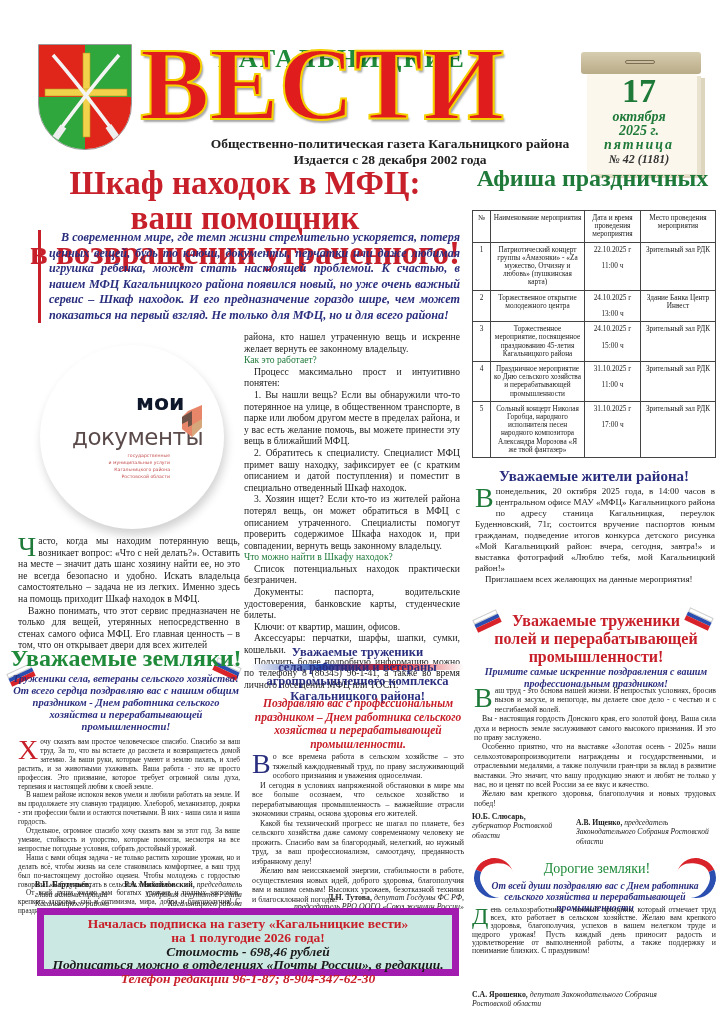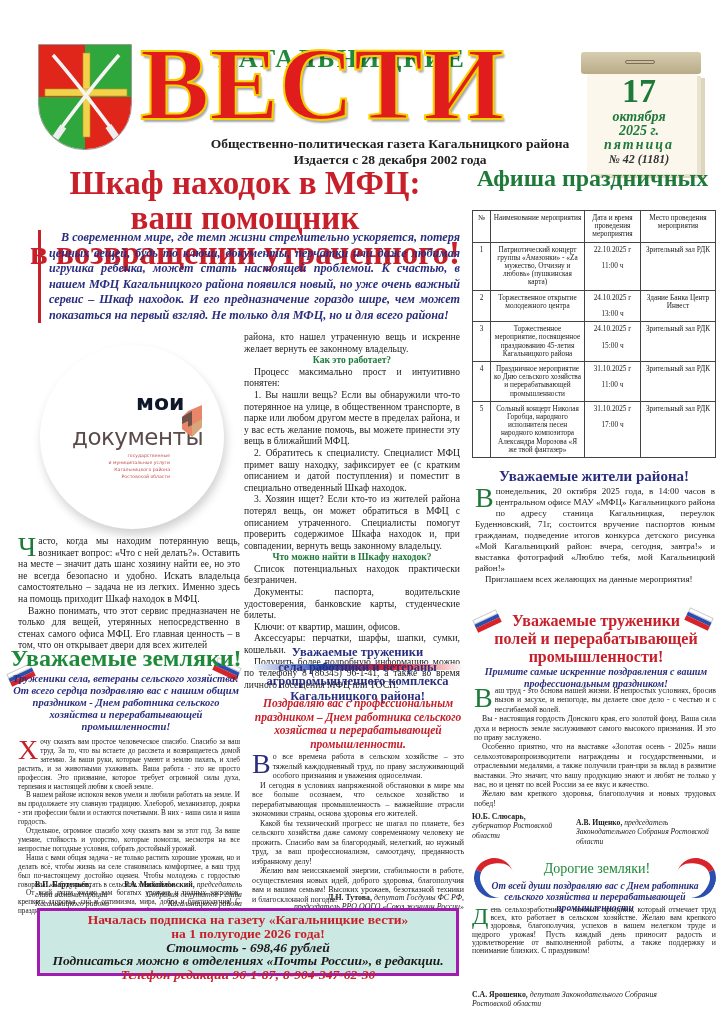--- a/index.html
+++ b/index.html
@@ -32,21 +32,21 @@
 .logo-doc{left:72px;top:424px;font-family:"DejaVu Sans",sans-serif;font-size:23px;color:#5a4a4a;letter-spacing:-0.5px}
 .logo-small{left:96px;top:452px;width:74px;text-align:right;font-family:"DejaVu Sans",sans-serif;font-size:4.6px;line-height:7px;color:#c24a4a}
 .logo-mark{left:178px;top:405px}
 .col{font-size:9.6px;line-height:11.6px;text-align:justify}
 .col p{text-indent:10px}
 .drop{float:left;font-size:28px;line-height:22px;color:#1f7a3a;margin-right:2px;margin-top:1px}
 .drop.red{color:#c8202a}
 .drop.blue{color:#2a2e7e}
 .colA{left:18px;top:535px;width:222px}
 .colB{left:244px;top:331px;width:216px}
-.sect-h{text-align:center;color:#1f7a3a;font-weight:bold;text-indent:0!important}
+.sect-h{color:#1f7a3a;font-weight:normal;text-indent:0!important}
 .zem-title{left:10px;top:645px;width:232px;text-align:center;color:#1f8a3a;font-weight:bold;font-size:24px;line-height:26px}
 .zem-sub{left:10px;top:673px;width:232px;text-align:center;color:#2a2e7e;font-weight:bold;font-style:italic;font-size:10.5px;line-height:12px}
 .colA2{left:18px;top:738px;width:222px;font-size:7.2px;line-height:8.9px;text-align:justify}
 .colA2 p{text-indent:8px}
 .sign{font-size:7.8px;line-height:9.5px}
 .sign b{font-style:normal}
 .sign i{font-style:italic}
 .sigA1{left:35px;top:880px;width:100px}
 .sigA2{left:120px;top:880px;width:122px;text-align:right}
 .trud-title{left:250px;top:645px;width:215px;text-align:center;color:#2a2e7e;font-weight:bold;font-size:12.5px;line-height:14.5px}
@@ -69,21 +69,21 @@
 .pol-sub{left:476px;top:666px;width:240px;text-align:center;color:#2a2e7e;font-weight:bold;font-style:italic;font-size:10px;line-height:12px}
 .colC2{left:474px;top:686px;width:242px;font-size:7.8px;line-height:9.4px;text-align:justify}
 .colC2 p{text-indent:8px}
 .sigC1{left:472px;top:812px;width:100px;font-size:7.8px;line-height:9.3px}
 .sigC2{left:576px;top:818px;width:140px;font-size:7.6px;line-height:9.3px}
 .dz-title{left:480px;top:860px;width:234px;text-align:center;color:#1f8a3a;font-weight:normal;font-size:14px;line-height:18px}
 .dz-sub{left:474px;top:880px;width:242px;text-align:center;color:#2a2e7e;font-weight:bold;font-style:italic;font-size:9.6px;line-height:11px}
 .colC3{left:472px;top:906px;width:244px;font-size:7.8px;line-height:8.2px;text-align:justify}
 .sigC3{left:472px;top:990px;width:244px;text-align:left;font-size:7.8px;line-height:9.2px}
 
-.sub-box{left:37px;top:908px;width:422px;height:68px;background:#cce8e2;border:3px solid #a21caf;text-align:center;font-weight:bold;font-size:13.5px;line-height:13.8px;padding-top:2px}
+.sub-box{left:37px;top:908px;width:422px;height:68px;background:#cce8e2;border:7px solid #a21caf;text-align:center;font-weight:bold;font-size:13.5px;line-height:13.8px;padding-top:2px}
 .sub-box .r{color:#c8202a}
 .sub-box .k{font-style:italic;color:#1a1a1a}
 .sub-box .rk{font-style:italic;color:#c8202a}
 
 .flag{position:absolute;width:26px;height:14px;transform:rotate(-25deg)}
 .flag span{display:block;height:33.3%}
 </style>
 </head>
 <body>
 

